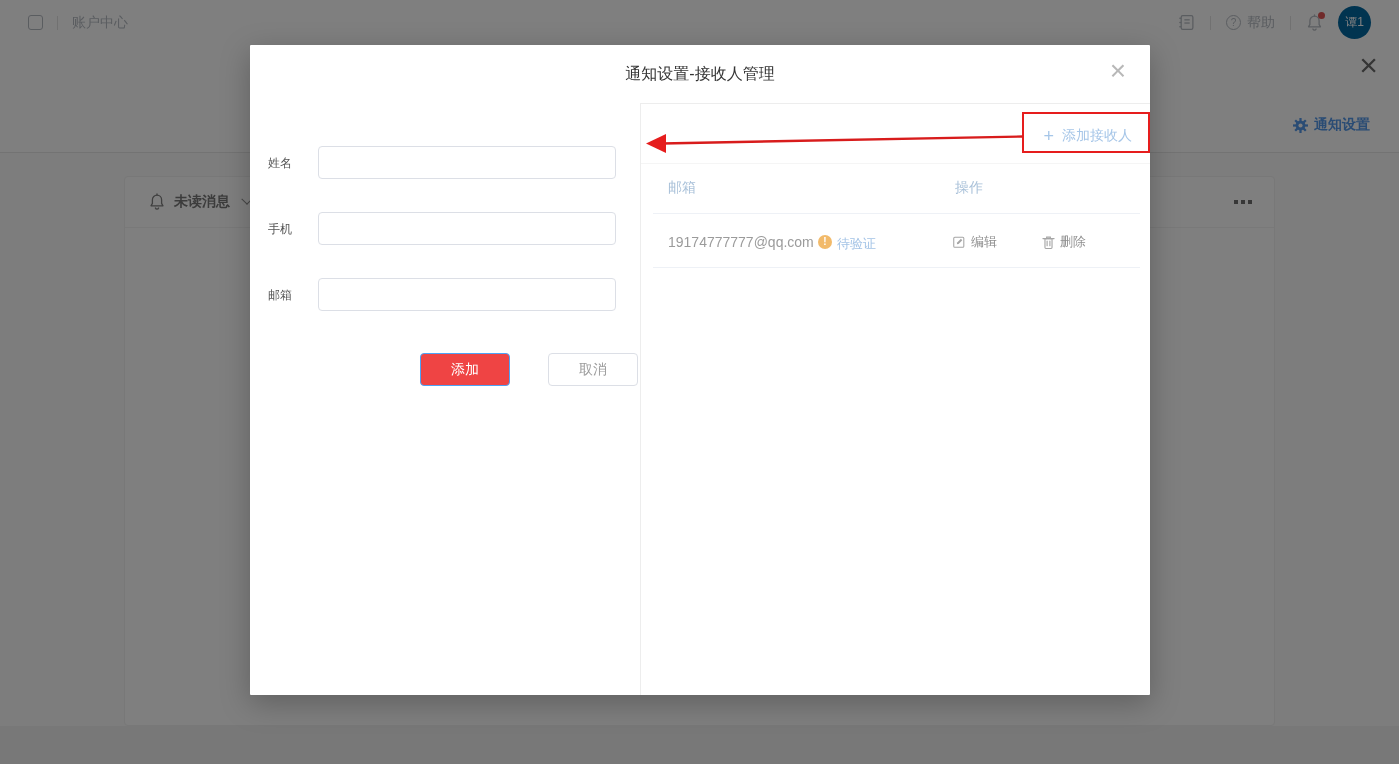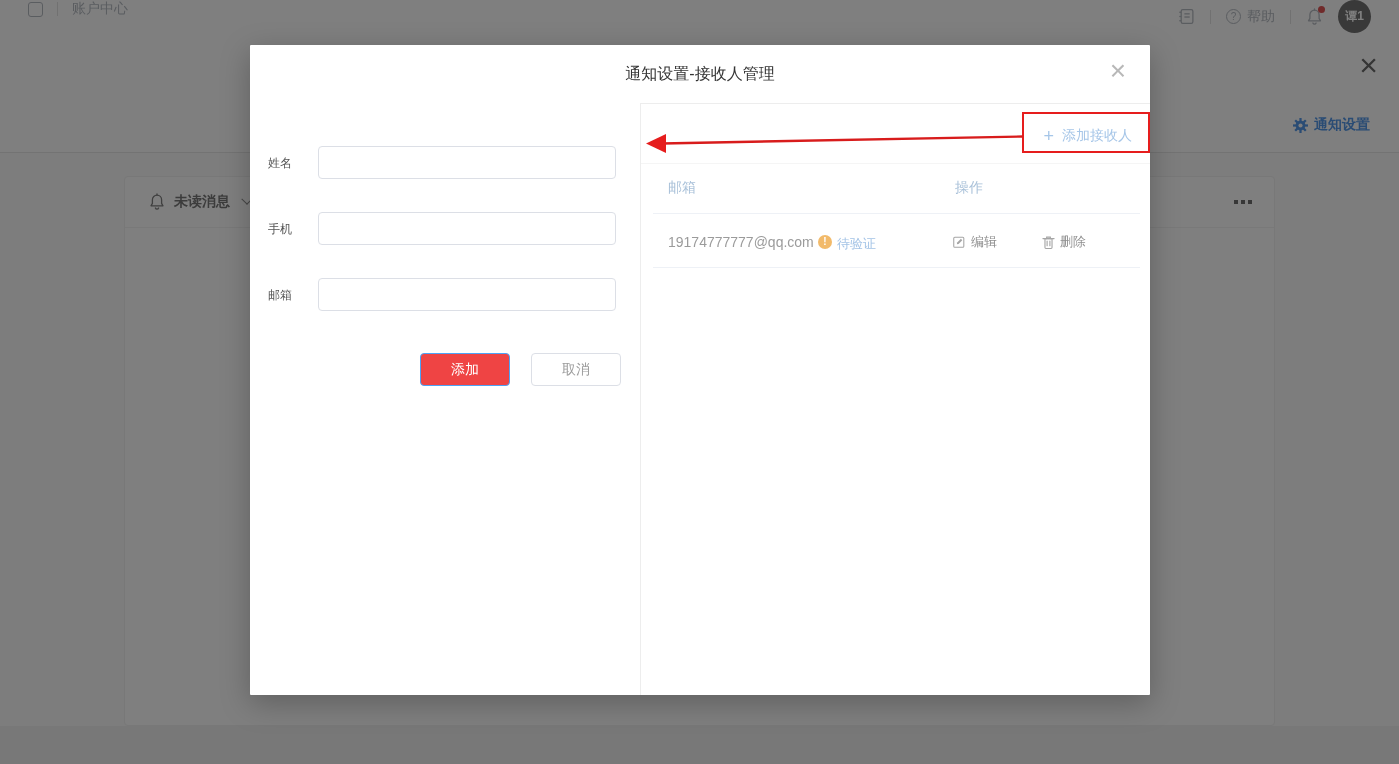--- a/index.html
+++ b/index.html
@@ -2,35 +2,35 @@
 <html><head>
 <meta charset="utf-8">
 <style>
   * { margin:0; padding:0; box-sizing:border-box; }
   html,body { width:1399px; height:764px; overflow:hidden; }
   body { font-family:"Liberation Sans","DejaVu Sans",sans-serif; background:#f0f0f0; }
   .stage { position:relative; width:1399px; height:764px; background:#f0f0f0; overflow:hidden; }
 
   
   .topbar { position:absolute; left:0; top:0; width:1399px; height:45px; background:#fff;
-            display:flex; align-items:flex-start; padding:0 28px; }
+            display:flex; align-items:center; padding:0 28px; }
   .tb-left { display:flex; align-items:center; gap:14px; }
   .tb-right { margin-left:auto; display:flex; align-items:center; gap:15px; }
   .tb-text { font-size:14px; color:#b5bac1; }
   .tb-sep { width:1px; height:14px; background:#e3e3e3; }
   .app-icon { width:15px; height:15px; border:1.6px solid #b5bac1; border-radius:3px; display:inline-block; }
   .q-circle { width:15px; height:15px; border:1.3px solid #b5bac1; border-radius:50%;
               display:inline-flex; align-items:center; justify-content:center;
               font-size:10px; color:#b5bac1; }
   .help-wrap { display:flex; align-items:center; gap:6px; }
   .bell-wrap { position:relative; display:inline-flex; }
   .bell-dot { position:absolute; right:-2px; top:-2px; width:7px; height:7px; border-radius:50%;
               background:#e05555; }
-  .avatar { width:33px; height:33px; border-radius:50%; background:#737373; color:#fff;
-            font-size:12px; display:flex; align-items:center; justify-content:center;font-weight:bold; }
+  .avatar { width:33px; height:33px; border-radius:50%; background:#0369a1; color:#fff;
+            font-size:12px; display:flex; align-items:center; justify-content:center; }
 
   .panel-top { position:absolute; left:0; top:45px; width:1399px; height:107px; background:#fff; }
   .big-close { position:absolute; right:21px; top:4px; font-size:32px; line-height:32px;
                color:#6a6a6a; cursor:pointer; font-weight:300; }
   .notif-link { position:absolute; right:29px; top:71px; display:flex; align-items:center; gap:6px;
                 color:#5598e8; font-size:14px; font-weight:600; cursor:pointer; }
   .page-divider { position:absolute; left:0; top:152px; width:1399px; height:1px; background:#e6e6e6; }
 
   .main-area { position:absolute; left:0; top:153px; width:1399px; height:573px; background:#fafafa; }
   .card { position:absolute; left:124px; top:23px; width:1151px; height:550px; background:#fff;
@@ -55,21 +55,21 @@
                  color:#b8b8b8; font-weight:300; cursor:pointer; }
   .modal-body { position:absolute; left:0; top:58px; right:0; bottom:0; display:flex; }
 
   .form-panel { position:relative; width:391px; border-right:1px solid #ededed; }
   .f-label { position:absolute; left:18px; font-size:12px; color:#555; }
   .f-input { position:absolute; left:68px; width:298px; height:33px; border:1px solid #dcdfe6;
              border-radius:4px; font-size:14px; color:#333; padding:0 10px; outline:none; background:#fff; }
   .btn { position:absolute; top:250px; width:90px; height:33px; border-radius:4px; font-size:14px;
          cursor:pointer; font-family:inherit; }
   .btn-primary { left:170px; background:#ef4444; border:1px solid #4da3f7; color:#fff; }
-  .btn-plain { left:281px; background:#fff; border:1px solid #dcdfe6; color:#9b9b9b; }
+  .btn-plain { left:298px; background:#fff; border:1px solid #dcdfe6; color:#9b9b9b; }
 
   .list-panel { position:relative; flex:1; border-top:1px solid #ededed; }
   .add-recipient { position:absolute; right:6px; top:13px; height:38px; display:flex; align-items:center;
                    gap:8px; padding:0 12px; color:#a6c6e8; font-size:14px; cursor:pointer; background:transparent; border:none; font-family:inherit; }
   .add-recipient .plus { font-size:18px; font-weight:300; line-height:18px; }
   .toolbar-divider { position:absolute; left:0; right:0; top:59px; height:1px; background:#f5f5f5; }
   .th { position:absolute; top:75px; font-size:14px; color:#a9c1d9; }
   .th-email { left:27px; }
   .th-op { left:314px; }
   .t-line { position:absolute; left:12px; right:10px; height:1px; background:#eef1f6; }

